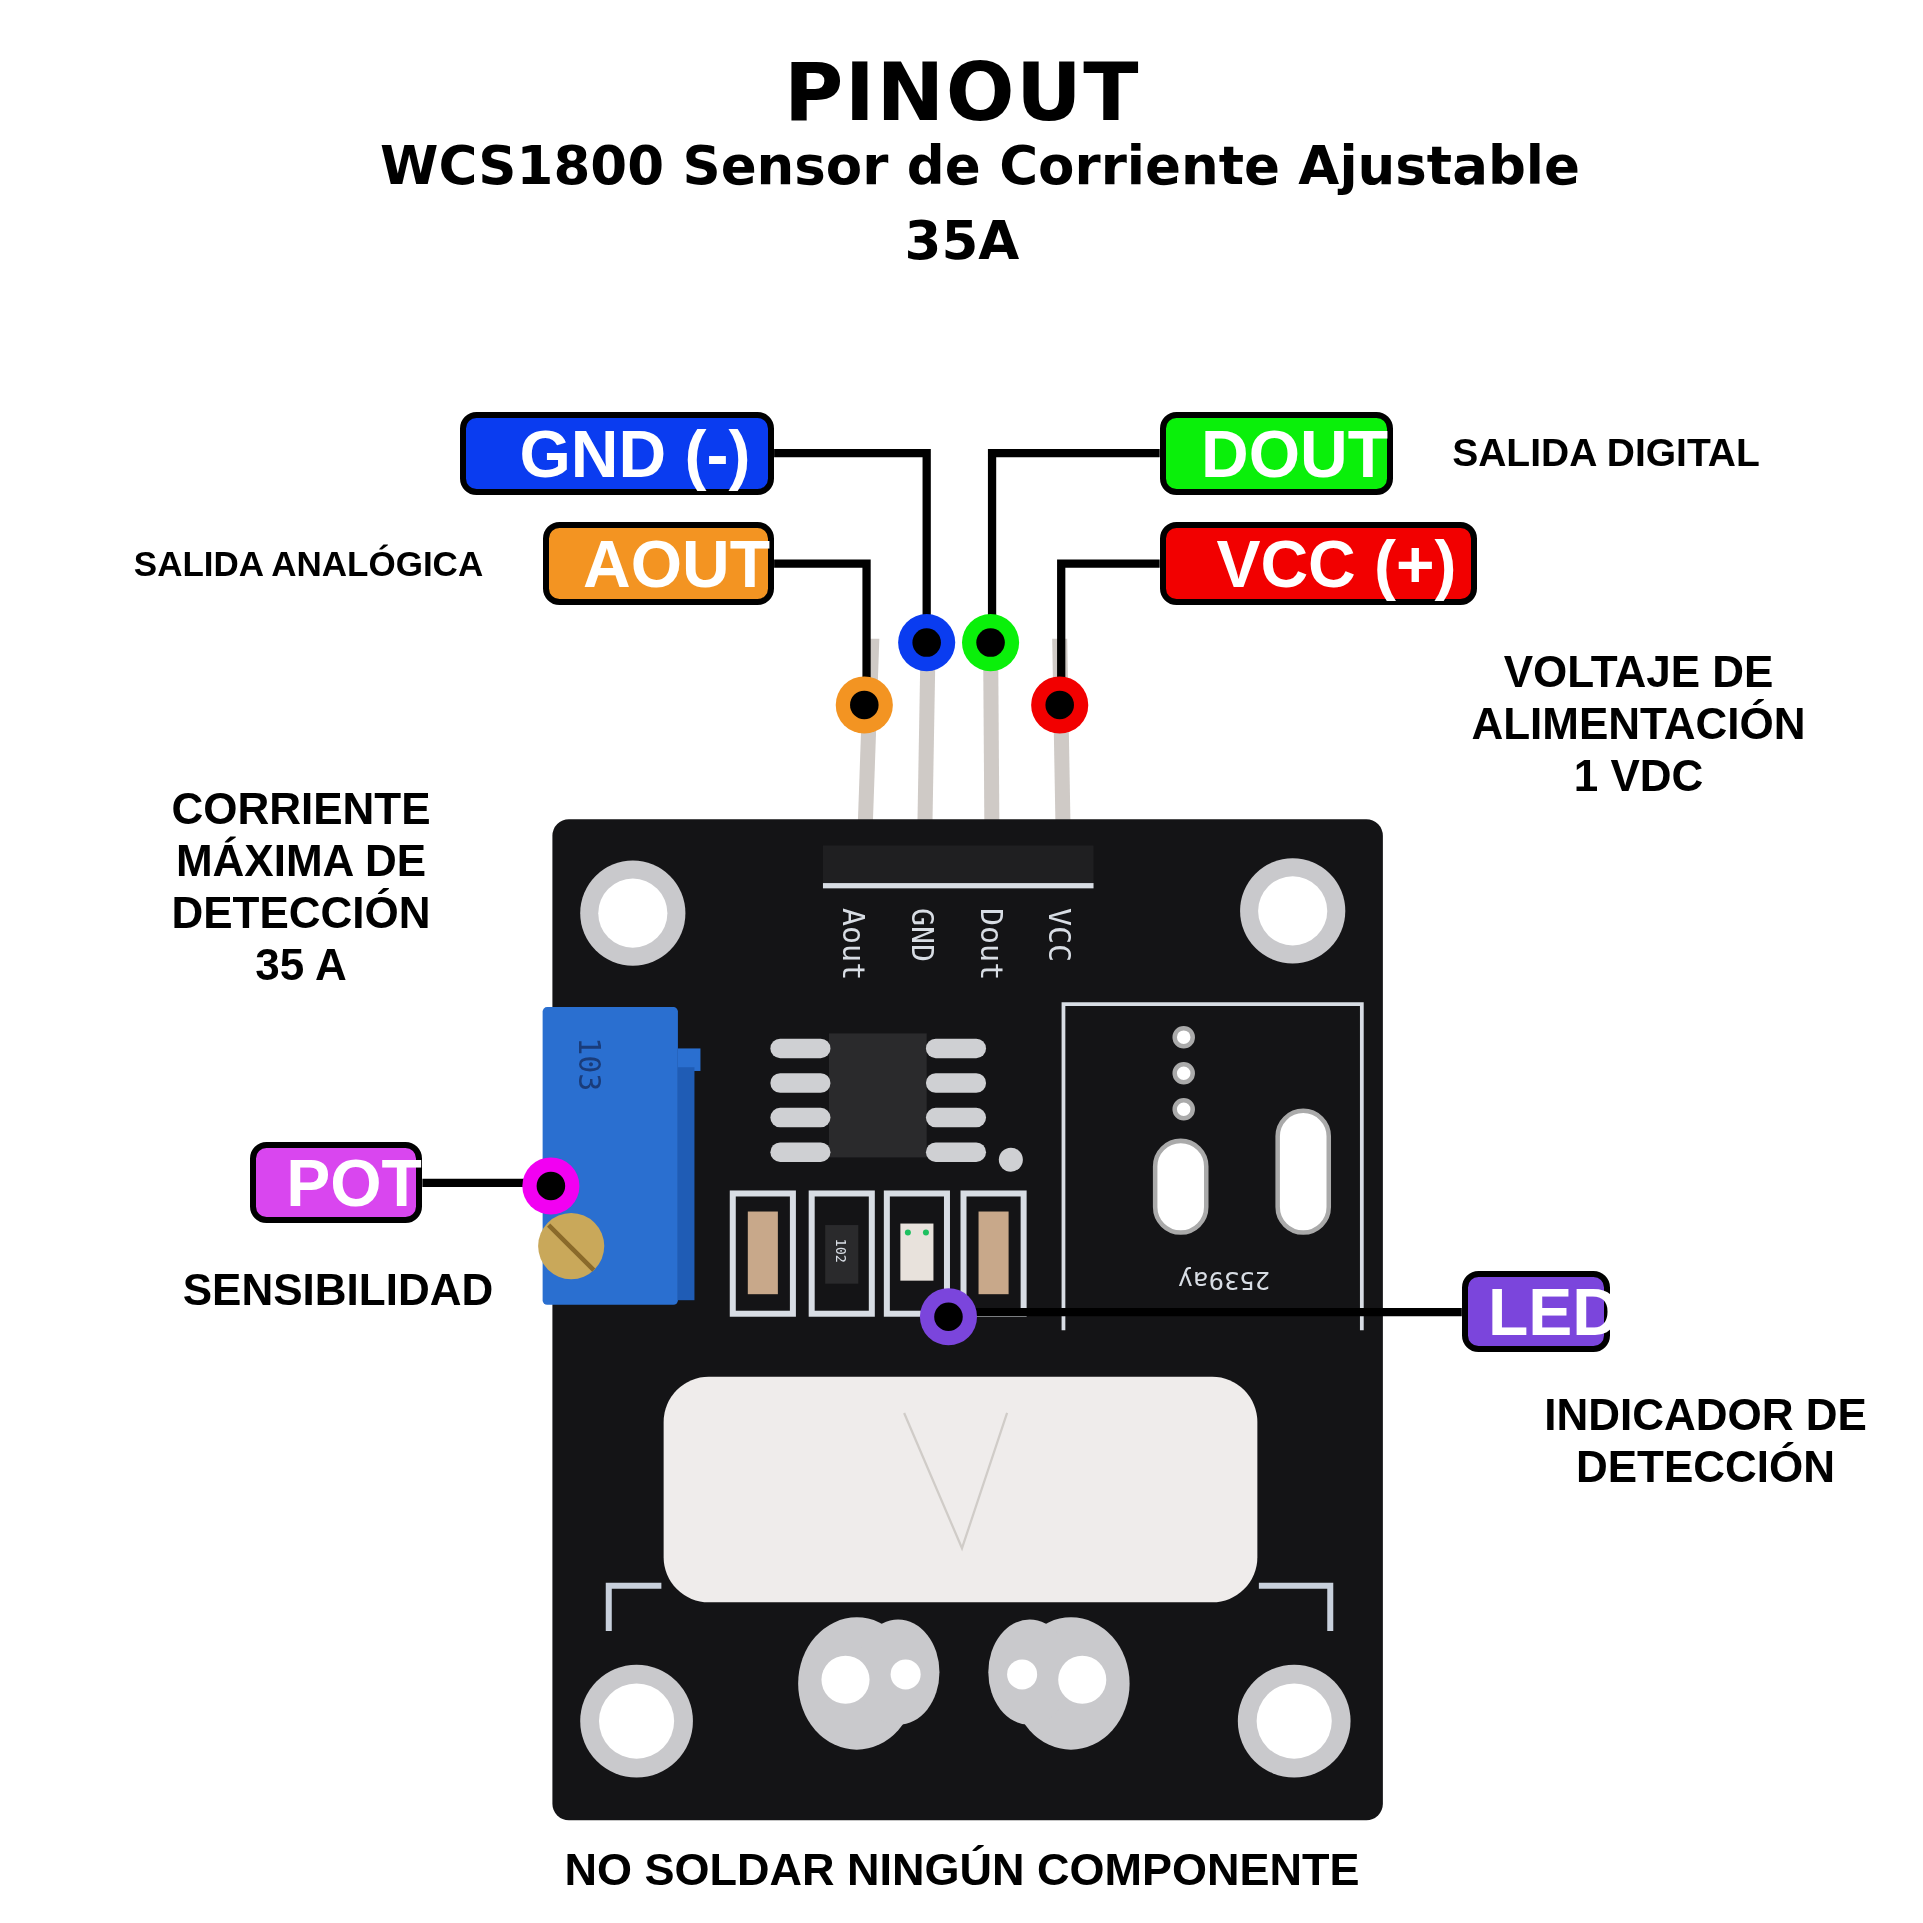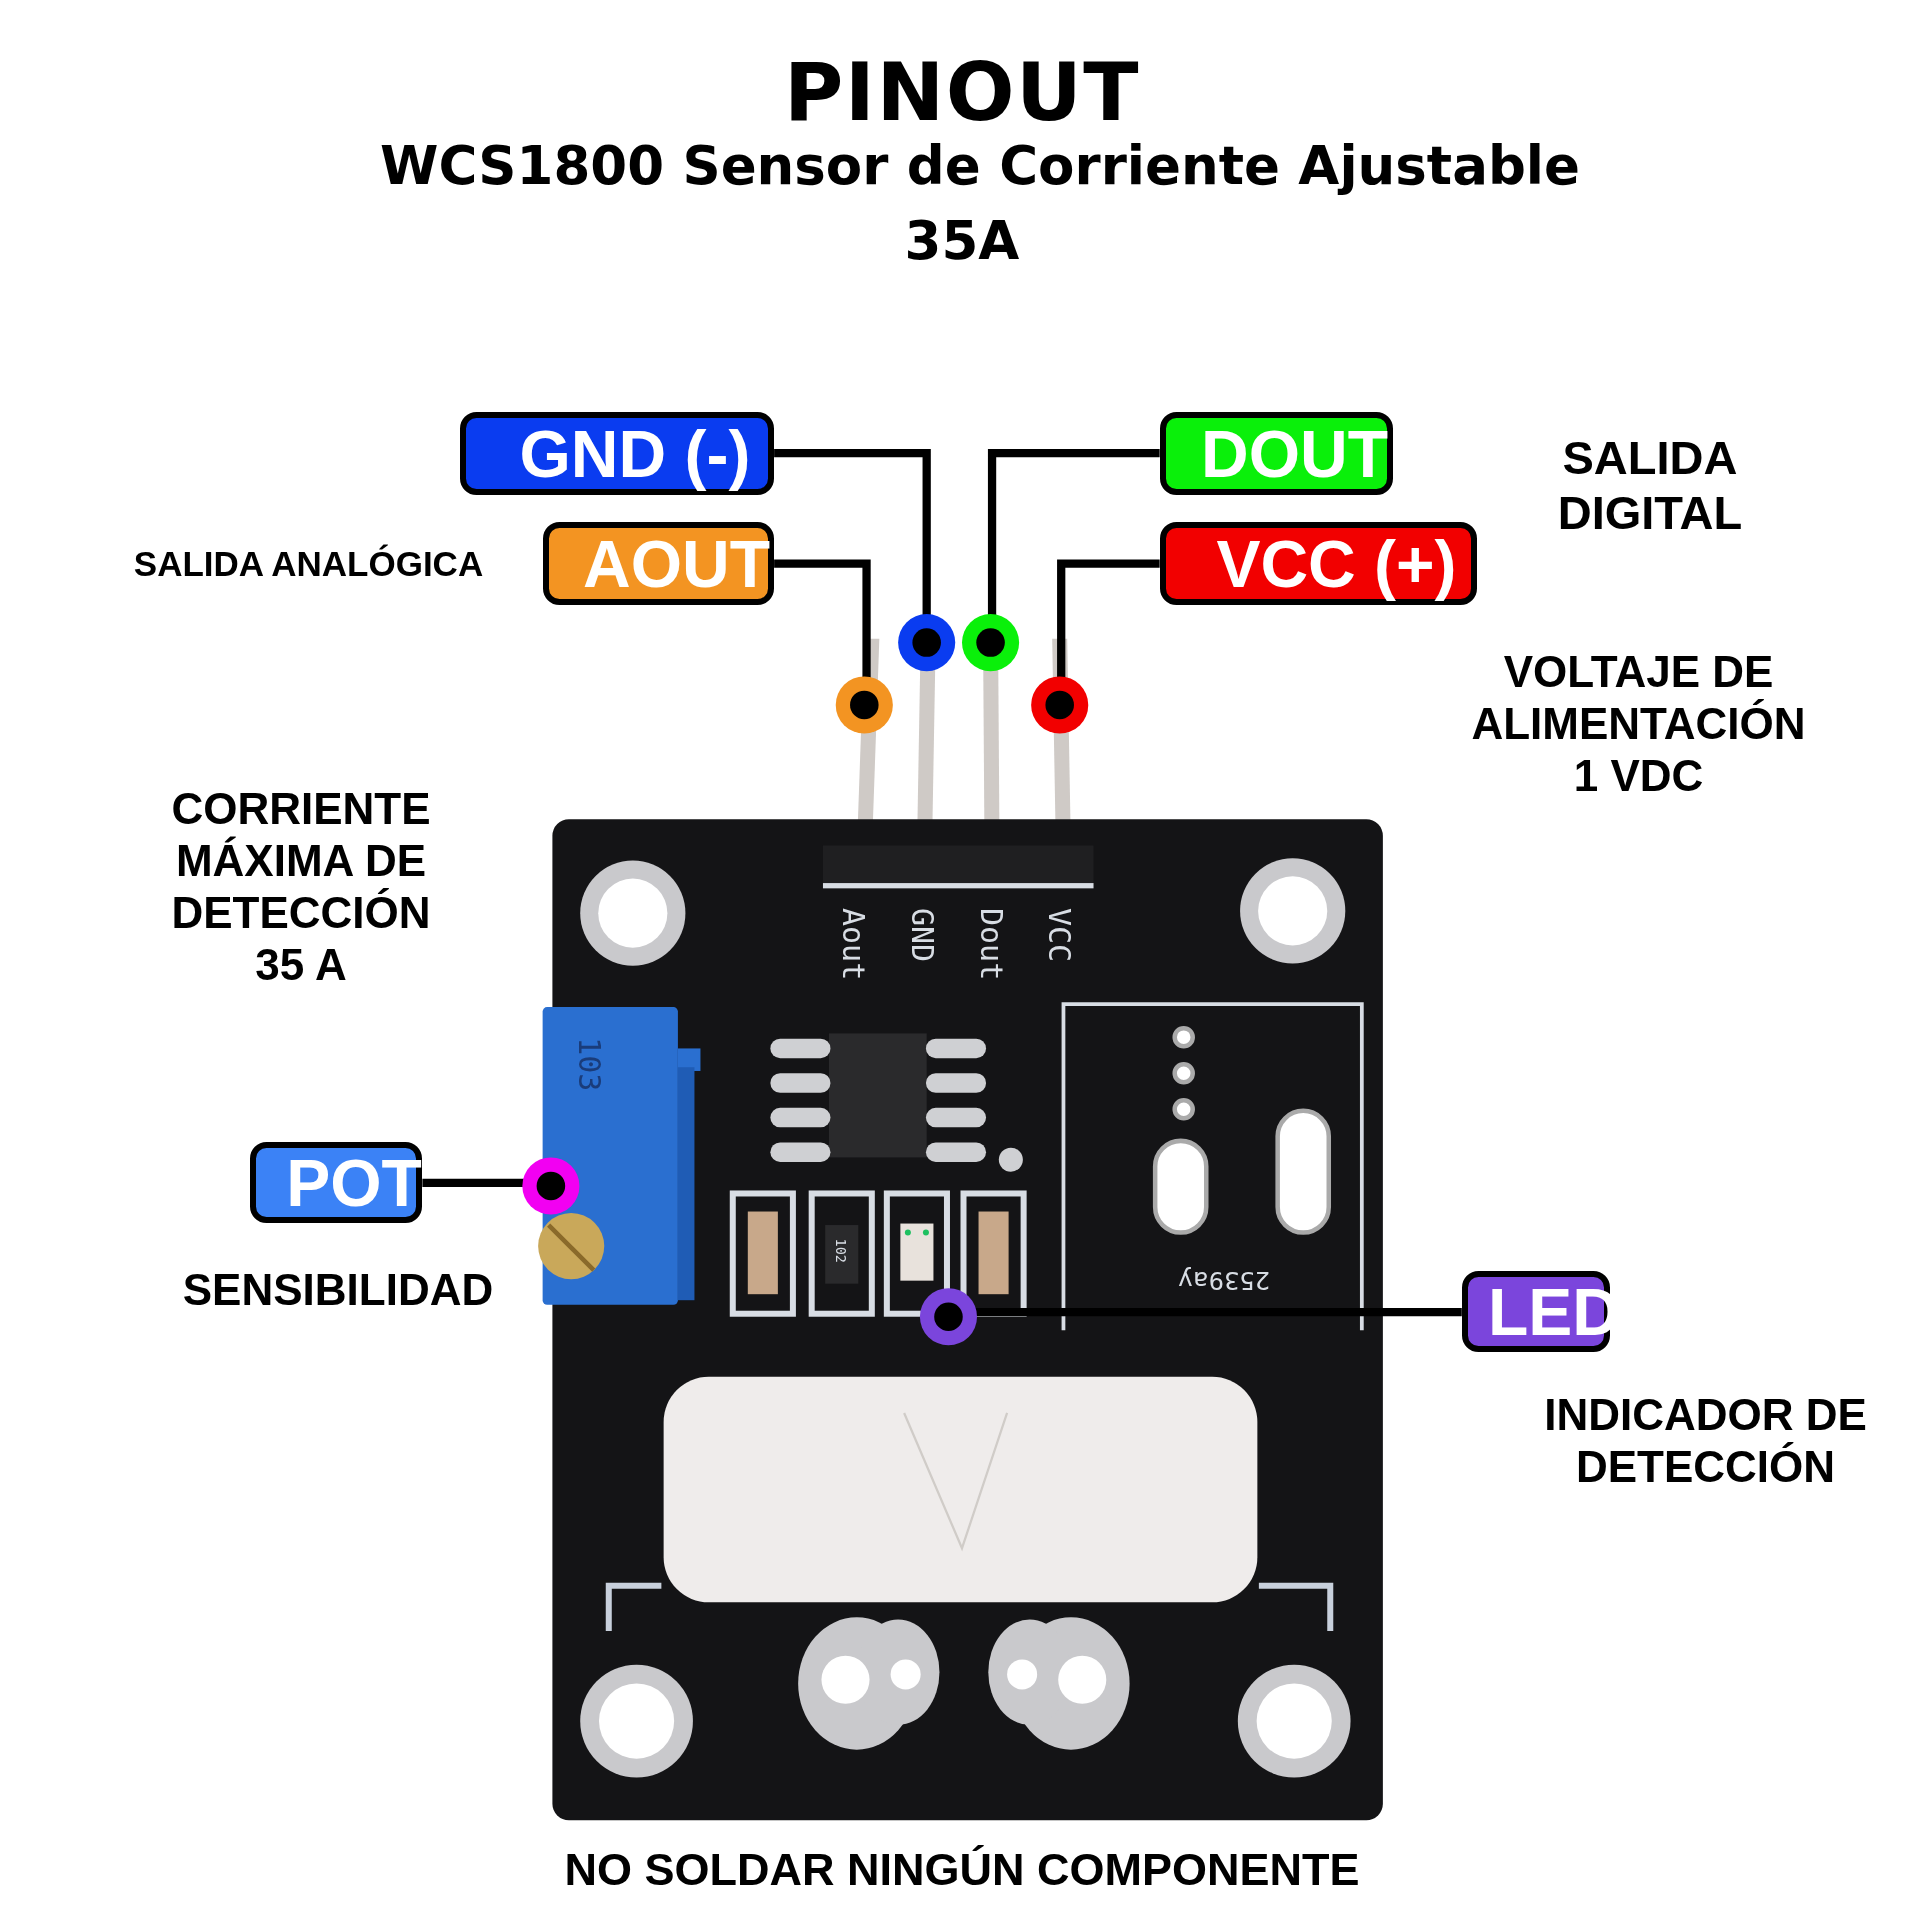--- a/index.html
+++ b/index.html
@@ -148,25 +148,25 @@
     <circle cx="1410" cy="938" r="19" fill="#000"></circle>
     <circle cx="733" cy="1578" r="19" fill="#000"></circle>
     <circle cx="1262" cy="1752" r="19" fill="#000"></circle>
   </g>
 </svg>
 
 <div class="tag" id="tag-gnd" style="left: 460px; top: 412px; width: 314px; height: 83px; background: rgb(10, 60, 240);">GND (-)</div>
 <div class="tag" id="tag-aout" style="left: 543px; top: 522px; width: 231px; height: 83px; background: rgb(243, 148, 34);">AOUT</div>
 <div class="tag" id="tag-dout" style="left: 1160px; top: 412px; width: 233px; height: 83px; background: rgb(10, 240, 10);">DOUT</div>
 <div class="tag" id="tag-vcc" style="left: 1160px; top: 522px; width: 317px; height: 83px; background: rgb(242, 0, 0);">VCC (+)</div>
-<div class="tag" id="tag-pot" style="left: 250px; top: 1142px; width: 172px; height: 81px; background: #3b82f6;">POT</div>
+<div class="tag" id="tag-pot" style="left: 250px; top: 1142px; width: 172px; height: 81px; background: #d946ef;">POT</div>
 <div class="tag" id="tag-led" style="left: 1462px; top: 1271px; width: 148px; height: 81px; background: rgb(123, 69, 220);">LED</div>
 
 <div class="desc" style="left:113px;top:543px;width:391px;font-size:35px;">SALIDA ANALÓGICA</div>
-<div class="desc" style="left:1492px;top:430px;width:316px;font-size:47px;">SALIDA DIGITAL</div>
+<div class="desc" style="left:1448px;top:430px;width:316px;font-size:39px;">SALIDA DIGITAL</div>
 
 <div class="desc" style="left:1398px;top:646px;width:481px;font-size:44px;">
   <div>VOLTAJE DE</div>
   <div>ALIMENTACIÓN</div>
   <div>1 VDC</div>
 </div>
 
 <div class="desc" style="left:113px;top:783px;width:376px;font-size:44px;">
   <div>CORRIENTE</div>
   <div>MÁXIMA DE</div>

